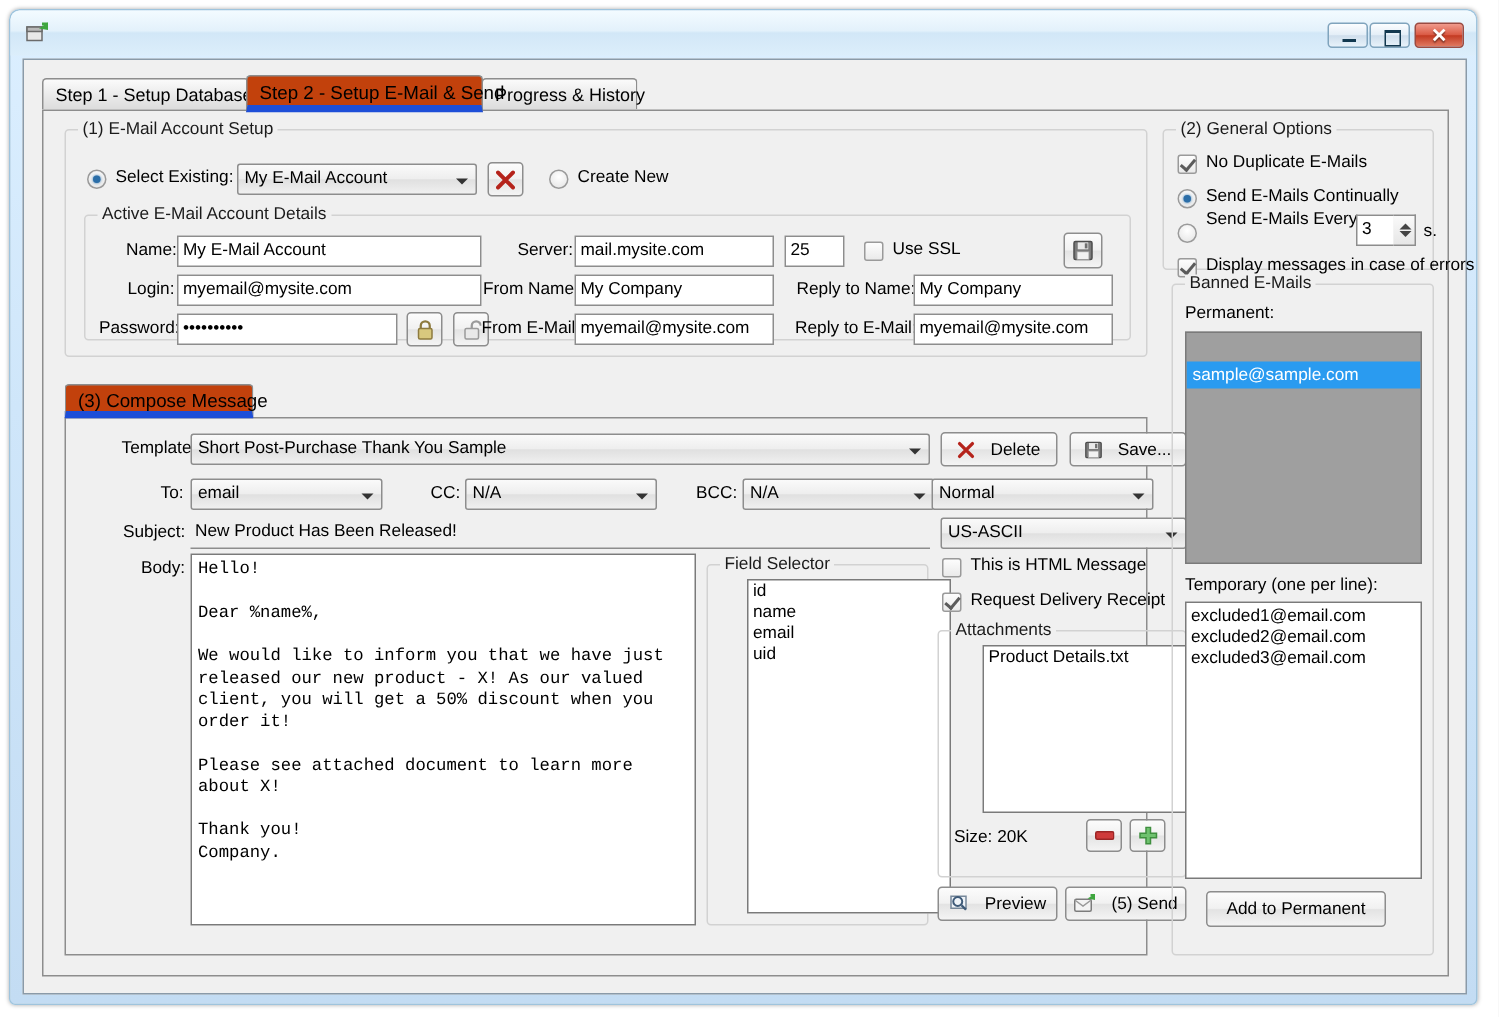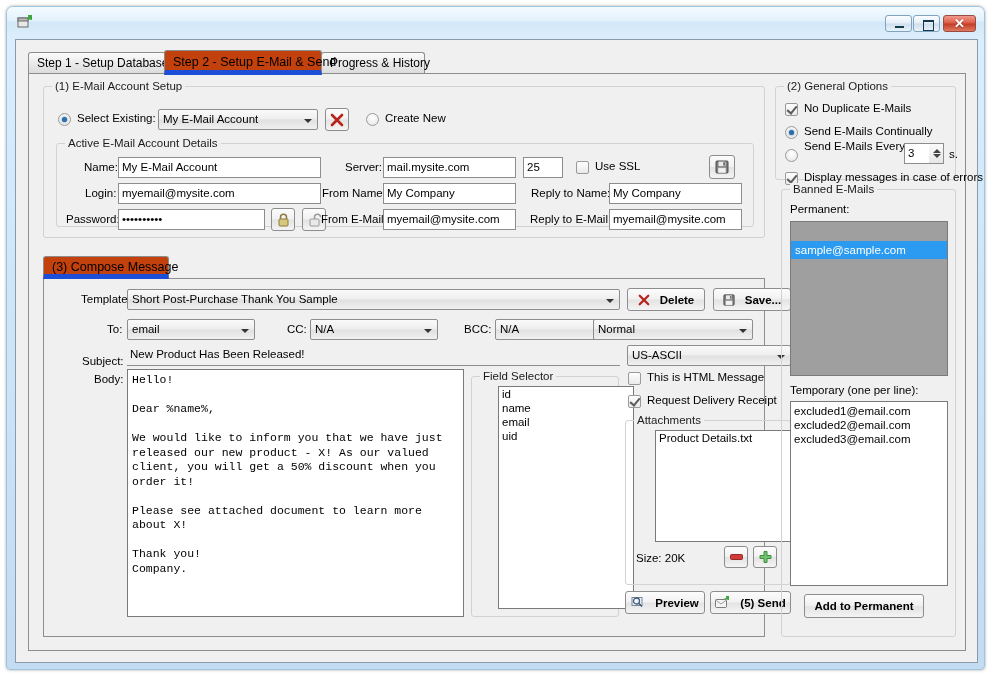--- a/index.html
+++ b/index.html
@@ -95,21 +95,21 @@
     overflow:hidden;white-space:nowrap;
   }
   .combo .arr{
     position:absolute;right:5px;top:9px;width:0;height:0;
     border-left:4px solid transparent;border-right:4px solid transparent;border-top:4px solid #333;
   }
   .btn{
     position:absolute;box-sizing:border-box;height:23px;
     border:1px solid #8d8d8d;border-radius:3px;
     background:linear-gradient(180deg,#fcfcfc 0%,#f1f1f1 48%,#e3e3e3 52%,#f4f4f4 100%);
-    font-size:11.5px;color:#000;display:flex;align-items:center;justify-content:center;gap:10px;font-weight:bold;
+    font-size:11.5px;color:#000;display:flex;align-items:center;justify-content:center;gap:10px;
   }
   .chk{position:absolute;width:13px;height:13px;box-sizing:border-box;
     border:1px solid #9a9a9a;border-radius:2px;background:linear-gradient(180deg,#fdfdfd,#eaeaea);}
   .chk.on::after{
     content:"";position:absolute;left:3px;top:0px;width:4px;height:8px;
     border:solid #5b5b5b;border-width:0 2px 2px 0;transform:rotate(40deg);
   }
   .rad{position:absolute;width:13px;height:13px;box-sizing:border-box;border-radius:50%;
     border:1px solid #9a9a9a;background:radial-gradient(circle at 50% 35%,#ffffff,#e3e3e3);}
   .rad.on::after{content:"";position:absolute;left:3px;top:3px;width:5px;height:5px;border-radius:50%;
@@ -324,26 +324,26 @@
         <span class="lbl" style="left:243px;top:44px;">CC:</span>
         <div class="combo" style="left:266px;top:40px;width:128px;">
           <span>N/A</span>
           <i class="arr"></i>
         </div>
         <span class="lbl" style="left:420px;top:44px;">BCC:</span>
         <div class="combo" style="left:451px;top:40px;width:128px;">
           <span>N/A</span>
           <i class="arr"></i>
         </div>
-        <div class="combo" style="left:549px;top:40px;width:160px;">
+        <div class="combo" style="left:577px;top:40px;width:148px;">
           <span>Normal</span>
           <i class="arr"></i>
         </div>
 
-        <span class="lbl" style="left:38px;top:76px;">Subject:</span>
+        <span class="lbl" style="left:38px;top:70px;">Subject:</span>
         <div class="tb" style="left:83px;top:66px;width:493px;border-top:none;border-left:none;border-right:none;background:#f0f0f0;">
           <span>New Product Has Been Released!</span>
         </div>
         <div class="combo" style="left:583px;top:66px;width:164px;">
           <span>US-ASCII</span>
           <i class="arr"></i>
         </div>
 
         <span class="lbl" style="left:50px;top:94px;">Body:</span>
         <div id="bodybox" style="left:83px;top:90px;width:337px;height:248px;">Hello!

